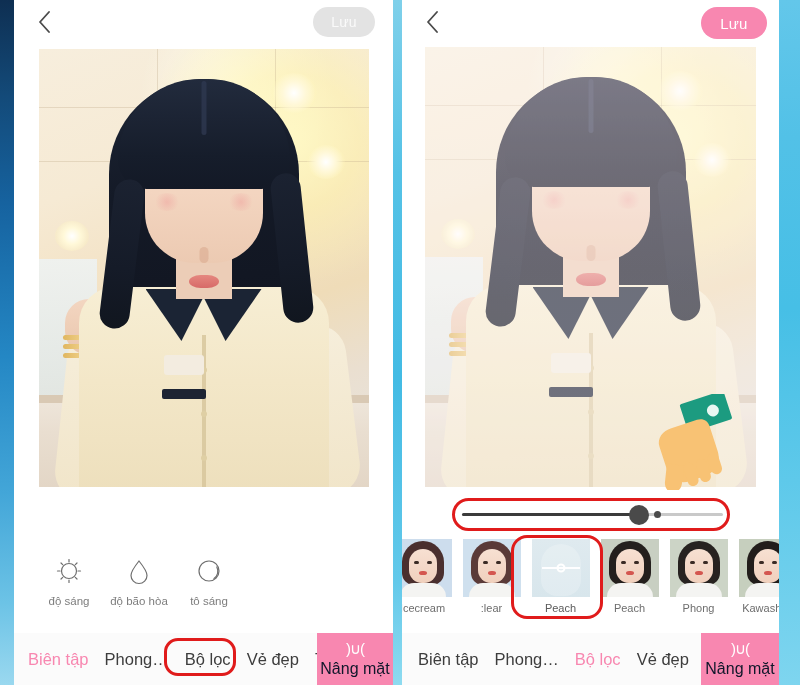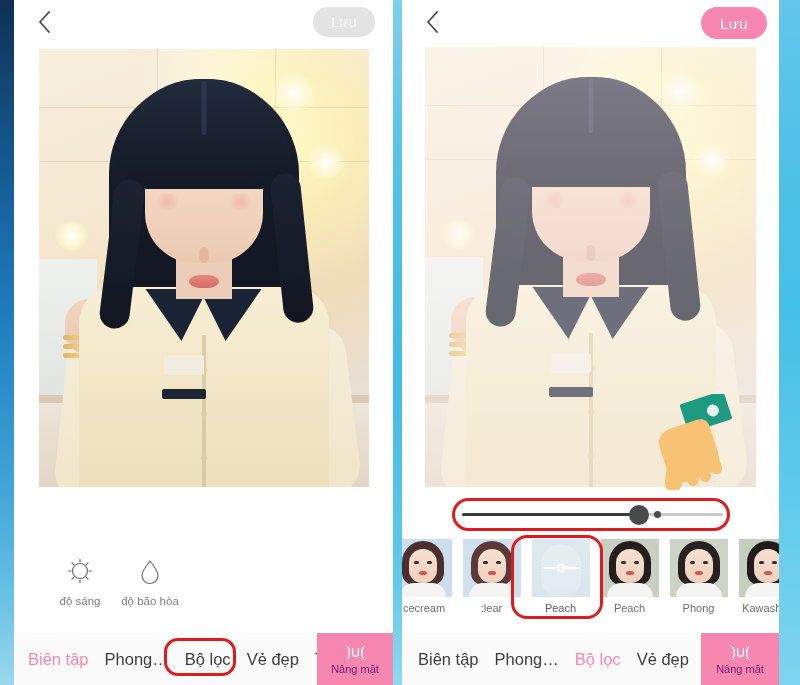--- a/index.html
+++ b/index.html
@@ -114,21 +114,21 @@
     background:linear-gradient(90deg,#e0b65f,#f3d795,#d9a94d); }
 
   .filter-peach{ position:absolute; inset:0; pointer-events:none;
     background:linear-gradient(180deg, rgba(255,228,236,.30) 0%, rgba(240,228,240,.26) 50%, rgba(226,232,242,.28) 100%);
     mix-blend-mode:screen; }
   .filter-peach2{ position:absolute; inset:0; pointer-events:none;
     background:rgba(255,240,245,.16); }
 
   
   .adjust-row{ position:absolute; left:0; right:0; top:551px; height:72px;
-    display:flex; align-items:flex-start; padding-left:31px; background:#fff; overflow:hidden; }
+    display:flex; align-items:flex-start; padding-left:20px; background:#fff; overflow:hidden; }
   .adjust-item{ width:70px; flex:0 0 70px; display:flex; flex-direction:column;
     align-items:center; cursor:pointer; }
   .adjust-ico{ width:34px; height:34px; margin-top:3px; display:flex;
     align-items:center; justify-content:center; }
   .adjust-lbl{ margin-top:7px; font-size:11.5px; color:#7d7d7d; white-space:nowrap; }
 
   
   .slider-zone{ position:absolute; left:0; right:0; top:494px; height:40px; background:#fff; }
   .slider-track{ position:absolute; left:60px; right:56px; top:19px; height:3px; background:#c9c9c9; border-radius:2px; }
   .slider-fill{ position:absolute; left:0; top:0; height:3px; width:68%; background:#3b3b3b; border-radius:2px; }
@@ -177,21 +177,21 @@
   .tab.active{ color:#f887b0; }
   .panel-left .tabbar{ padding-left:6px; }
   .panel-right .tabbar{ padding-left:8px; }
   .tab-ring{ position:absolute; left:150px; bottom:9px; width:72px; height:38px;
     border:3px solid #e01b1b; border-radius:14px; pointer-events:none; }
   .facelift{ position:absolute; right:0; bottom:0; width:76px; height:52px;
     background:#f887b0; display:flex; flex-direction:column; align-items:center;
     justify-content:center; cursor:pointer; }
   .panel-right .facelift{ width:78px; }
   .fl-ico{ font-size:15px; color:#fff; line-height:1; letter-spacing:-1px; }
-  .fl-lbl{ font-size:11px; color:#701a75; margin-top:4px; }
+  .fl-lbl{ font-size:16px; color:#0f172a; margin-top:4px; }
 
   
   .hand{ position:absolute; left:652px; top:394px; width:96px; height:96px; z-index:40; }
 </style>
 </head>
 <body>
 
 <div class="screen">
 
   <div class="edge-strip edge-left"></div>
@@ -286,20 +286,29 @@
       </div>
       <div class="adjust-item">
         <div class="adjust-ico">
           <svg width="30" height="30" viewBox="0 0 30 30">
             <path d="M15 5 C15 5 7 15 7 19.5 A8 8 0 0 0 23 19.5 C23 15 15 5 15 5 Z" fill="none" stroke="#6f6f6f" stroke-width="1.2"></path>
           </svg>
         </div>
         <div class="adjust-lbl">độ bão hòa</div>
       </div>
       <div class="adjust-item">
+        <div class="adjust-ico">
+          <svg width="30" height="30" viewBox="0 0 30 30">
+            <circle cx="15" cy="15" r="10" fill="none" stroke="#6f6f6f" stroke-width="1.2"></circle>
+            <path d="M22.8 11 A9 9 0 0 1 20 22.6" fill="none" stroke="#6f6f6f" stroke-width="1.2" stroke-linecap="round"></path>
+          </svg>
+        </div>
+        <div class="adjust-lbl">tô sáng</div>
+      </div>
+      <div class="adjust-item">
         
         
       </div>
     </div>
 
     <div class="tabbar">
       <div class="tab active">Biên tập</div>
       <div class="tab">Phong…</div>
       <div class="tab">Bộ lọc</div>
       <div class="tab">Vẻ đẹp</div>

